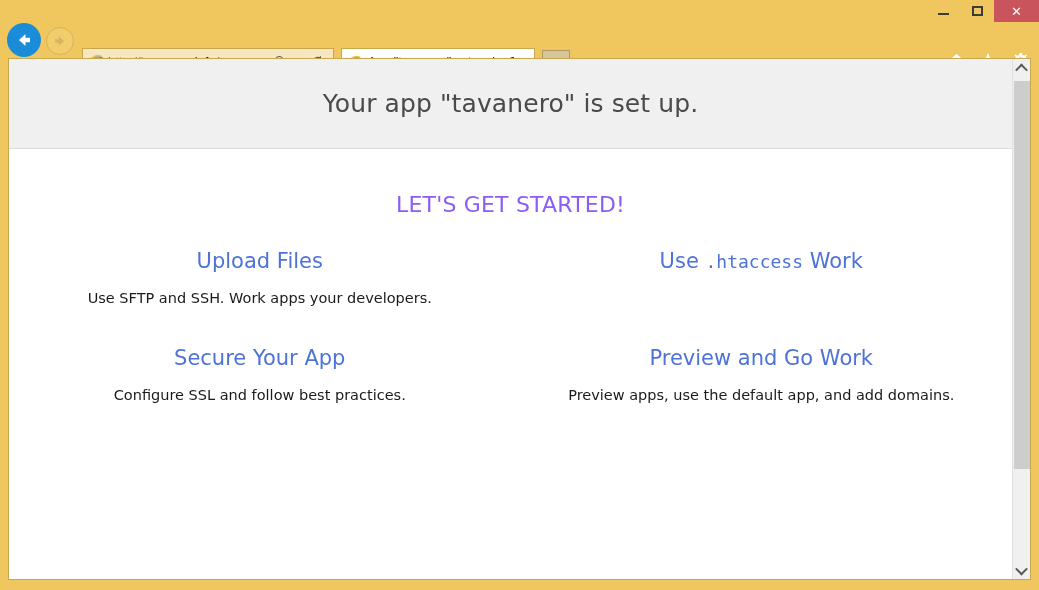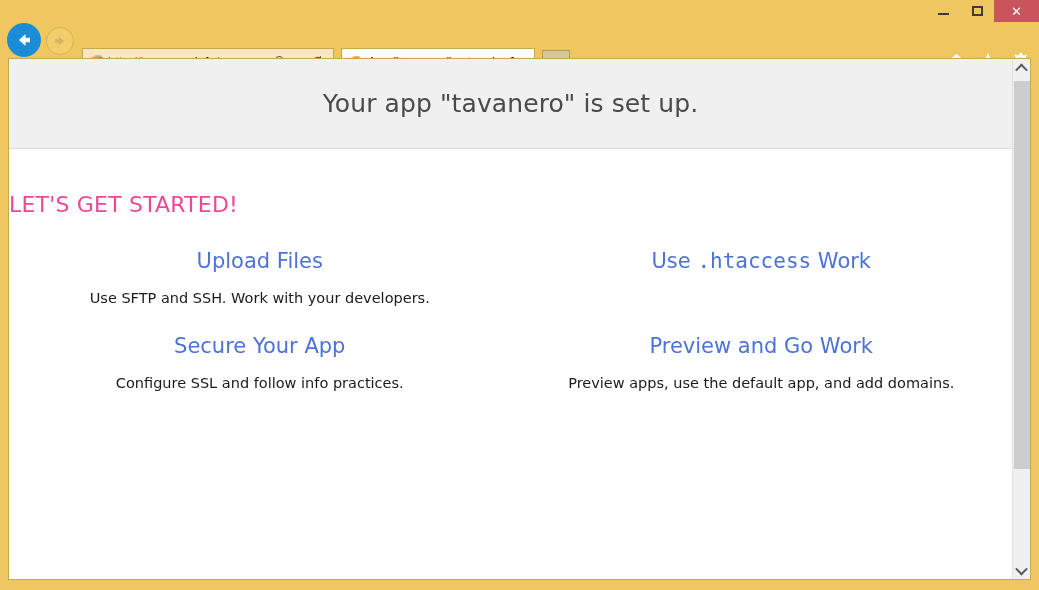--- a/index.html
+++ b/index.html
@@ -249,48 +249,49 @@
   .page-banner h1 {
     margin: 0;
     font-size: 25px;
     font-weight: normal;
     color: #4a4a4a;
     font-family: "DejaVu Sans", sans-serif;
     letter-spacing: 0.1px;
   }
 
   .started {
+    text-align: center;
     margin-top: 43px;
     font-size: 22px;
-    color: #ec4899;
+    color: #8b5cf6;
     font-family: "DejaVu Sans", sans-serif;
     font-weight: normal;
     letter-spacing: 0.2px;
   }
 
   .grid {
     display: grid;
     grid-template-columns: 1fr 1fr;
     margin-top: 30px;
-    row-gap: 24px;
+    row-gap: 36px;
   }
   .cell { text-align: center; }
   .cell-link {
     display: inline-block;
     font-size: 21px;
     color: #4d72d8;
     text-decoration: none;
     font-family: "DejaVu Sans", sans-serif;
     font-weight: normal;
     cursor: pointer;
     line-height: 28px;
   }
   .cell-link .mono {
     font-family: "DejaVu Sans Mono", monospace;
-    font-size: 21px;
+    font-size: 18px;
   }
   .cell-desc {
     margin-top: 14px;
     font-size: 14.5px;
     color: #1b1b1b;
     font-family: "DejaVu Sans", sans-serif;
     line-height: 19px;
   }
 
   
@@ -436,32 +437,32 @@
       <div class="page-banner">
         <h1>Your app "tavanero" is set up.</h1>
       </div>
 
       <div class="started">LET'S GET STARTED!</div>
 
       <div class="grid">
 
         <div class="cell">
           <a class="cell-link" href="#"><span>Upload Files</span></a>
-          <div class="cell-desc">Use SFTP and SSH. Work with your developers.</div>
+          <div class="cell-desc">Use SFTP and SSH. Work apps your developers.</div>
         </div>
 
         <div class="cell">
           <a class="cell-link" href="#"><span>Use </span><span class="mono">.htaccess</span><span> Work</span></a>
         </div>
 
 
 
         <div class="cell">
           <a class="cell-link" href="#"><span>Secure Your App</span></a>
-          <div class="cell-desc">Configure SSL and follow info practices.</div>
+          <div class="cell-desc">Configure SSL and follow best practices.</div>
         </div>
 
         <div class="cell">
           <a class="cell-link" href="#"><span>Preview and Go Work</span></a>
           <div class="cell-desc">Preview apps, use the default app, and add domains.</div>
         </div>
 
       </div>
     </div>
 

